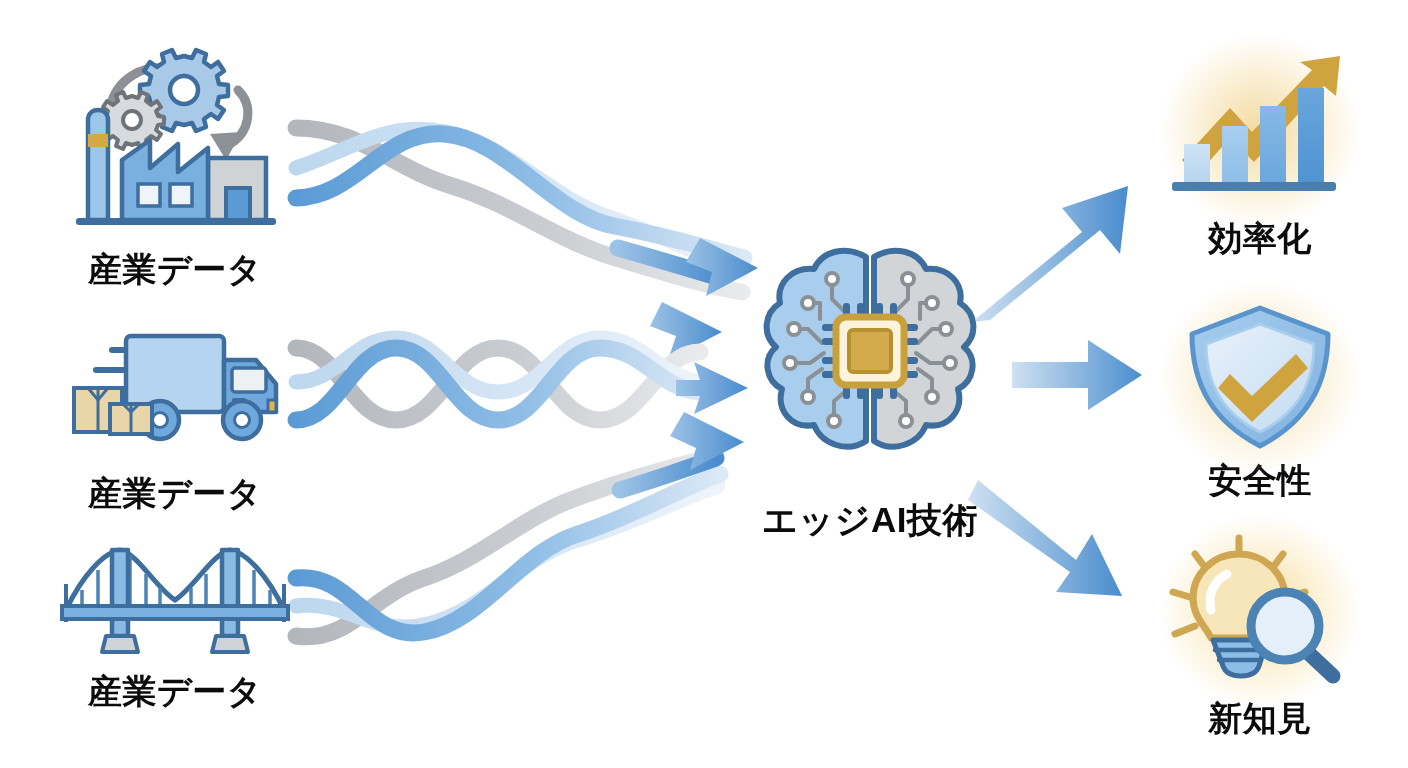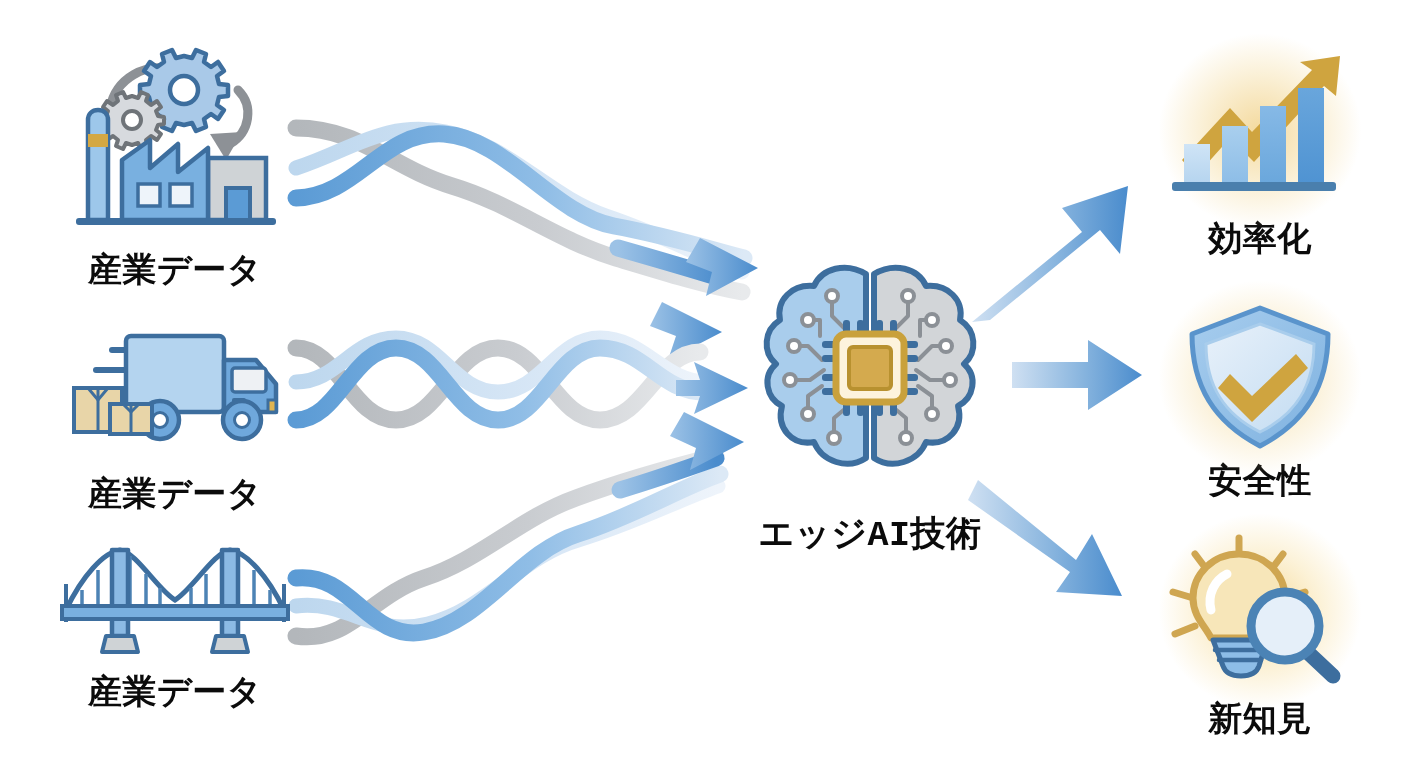--- a/index.html
+++ b/index.html
@@ -44,23 +44,22 @@
   
   .input-node { width: 270px; left: 40px; }
   #node-industry-1 { top: 48px; }
   #node-industry-2 { top: 322px; }
   #node-industry-3 { top: 540px; }
   .input-node .label { margin-top: 14px; }
 
   
   #node-edge-ai {
     left: 735px;
-    top: 258px;
+    top: 241px;
     width: 270px;
-    font-family: Liberation Mono, monospace;
   }
   #node-edge-ai .label { margin-top: 16px; font-size: 35px; }
 
   
   .output-node { width: 260px; left: 1130px; }
   #node-efficiency { top: 48px; }
   #node-safety     { top: 300px; }
   #node-insight    { top: 528px; }
   .output-node .label { margin-top: 8px; }
 

